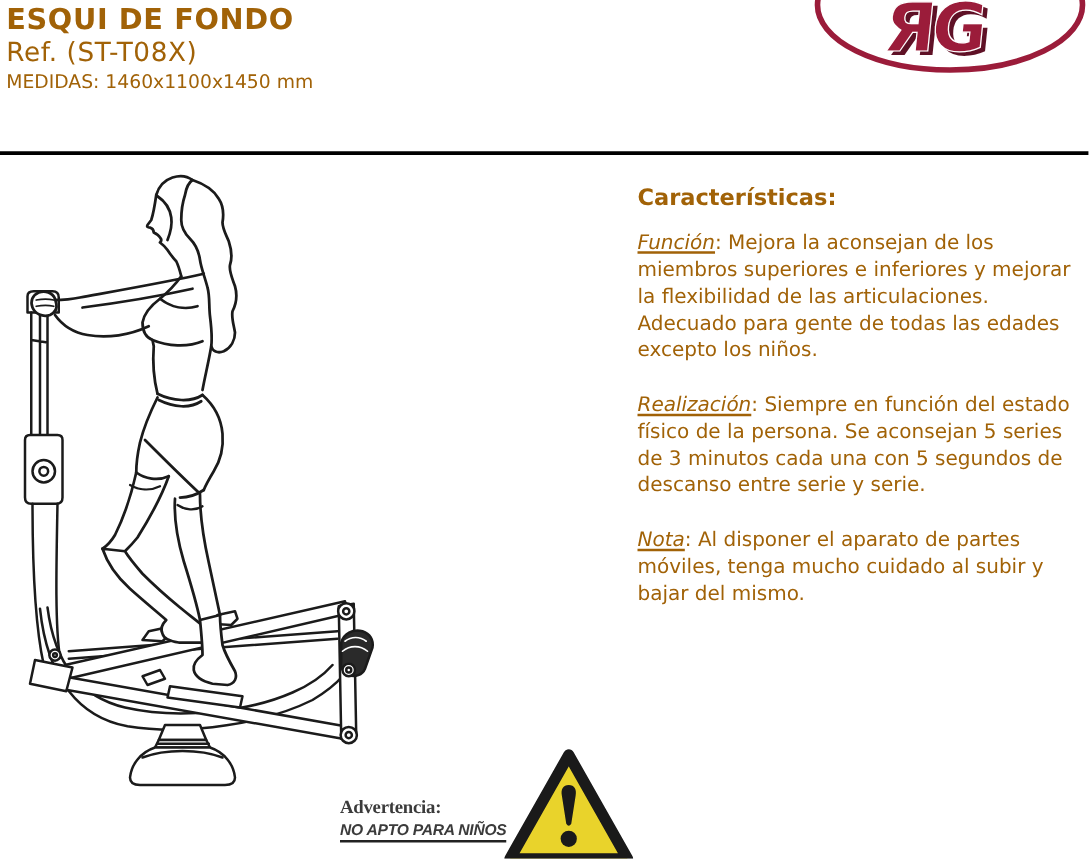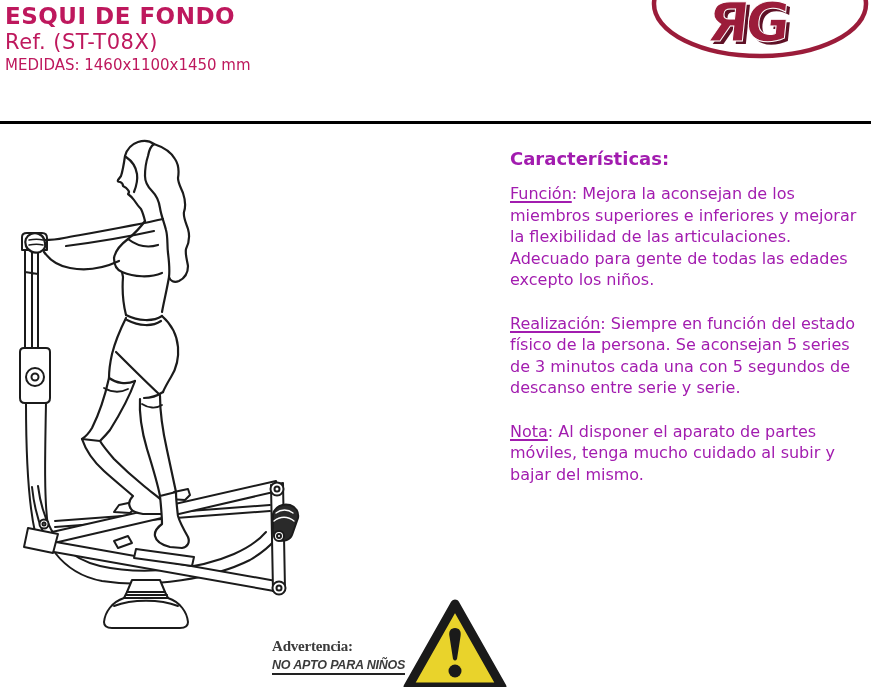--- a/index.html
+++ b/index.html
@@ -8,40 +8,40 @@
   
   .hdr{position:absolute;left:5px;top:2px;line-height:1.22;}
   .hdr .t1{font-size:23px;font-weight:bold;letter-spacing:.5px;}
   .hdr .t2{font-size:21px;font-weight:normal;letter-spacing:.5px;}
   .hdr .t3{font-size:15px;font-weight:normal;}
   
   .logo{position:absolute;left:648px;top:0;width:223px;height:66px;overflow:hidden;}
   
   .rule{position:absolute;left:0;top:121px;width:871px;height:3px;background:#000;}
   
-  .col{position:absolute;left:510px;top:148px;width:356px;color:#a21caf;}
+  .col{position:absolute;left:510px;top:148px;width:356px;color:#a16207;}
   .col h2{margin:0 0 14px 0;font-size:18px;font-weight:bold;}
   .col p{margin:0 0 22px 0;font-size:16px;line-height:21.5px;}
-  .col .u{text-decoration:underline;text-decoration-thickness:1.5px;text-underline-offset:2px;}
+  .col .u{text-decoration:underline;text-decoration-thickness:1.5px;text-underline-offset:2px;font-style:italic;}
   
   .fig{position:absolute;left:2px;top:130px;width:310px;height:527px;}
   
   .warn{position:absolute;left:272px;top:638px;color:#3b3b3b;
         font-family:"Liberation Sans",sans-serif;letter-spacing:-.2px;}
   .warn .w1{font-size:15px;font-weight:bold;line-height:17px;font-family:Liberation Serif, serif;}
   .warn .w2{display:inline-block;font-size:12.5px;font-weight:bold;margin-top:2px;
             border-bottom:2px solid #222;padding-bottom:1px;font-style:italic;}
   .tri{position:absolute;left:403px;top:598px;width:104px;height:92px;}
 </style>
 </head>
 <body>
 
 <div id="page">
 
-  <div class="hdr" style="color:#be185d">
+  <div class="hdr" style="color:#a16207">
     <div class="t1">ESQUI DE FONDO</div>
     <div class="t2">Ref. (ST-T08X)</div>
     <div class="t3">MEDIDAS: 1460x1100x1450 mm</div>
   </div>
 
   <div class="logo">
     <svg width="223" height="66" viewBox="0 0 223 66">
       <ellipse cx="112" cy="4" rx="106" ry="52" fill="none" stroke="#9b1c3a" stroke-width="4.5"></ellipse>
       <g font-family="DejaVu Sans, sans-serif" font-weight="bold" font-size="54" transform="skewX(-6)">
         <text x="66" y="44" fill="#5f1126">Я</text>

